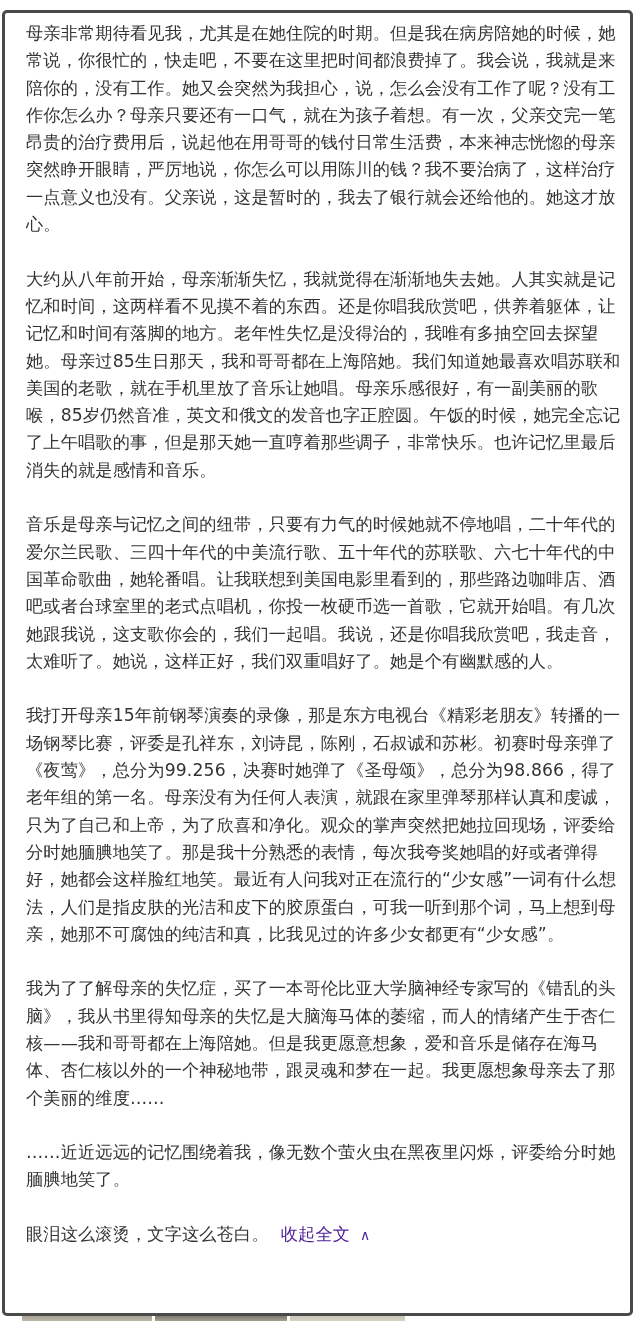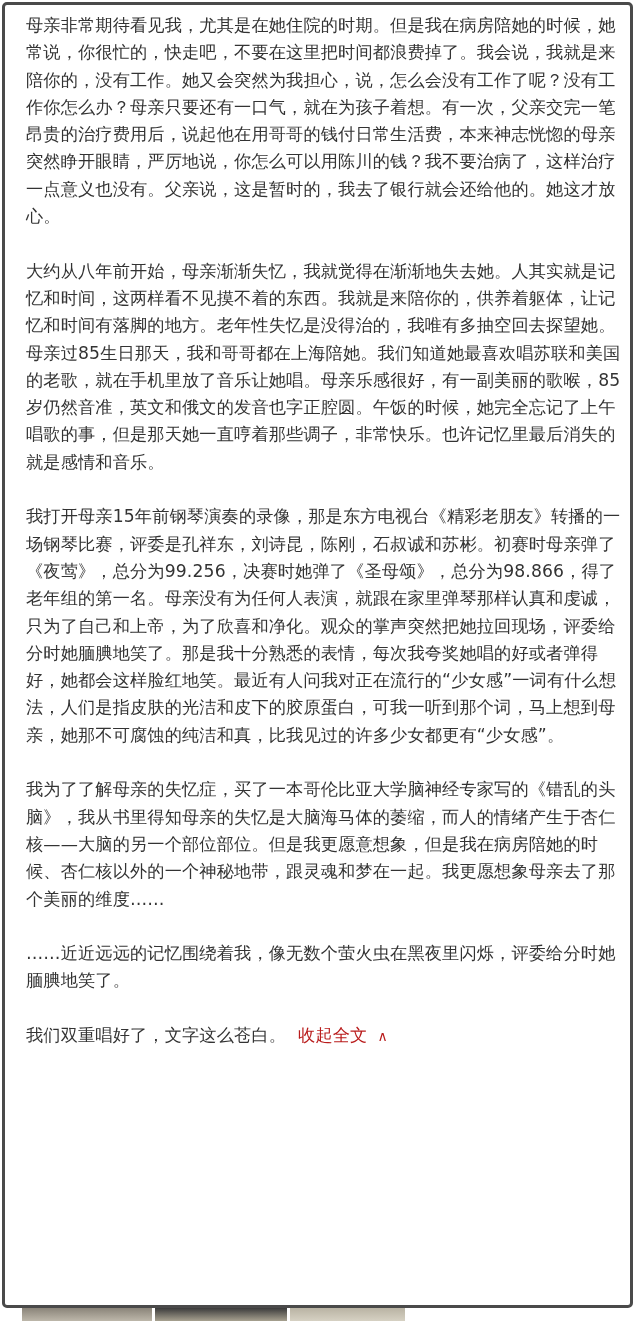--- a/index.html
+++ b/index.html
@@ -10,21 +10,21 @@
     body {
       width: 641px;
       height: 1321px;
       position: relative;
       overflow: hidden;
       font-family: "DejaVu Sans", "Liberation Sans", sans-serif;
     }
     .frame {
       position: absolute;
       left: 2px;
-      top: 2px;
+      top: 10px;
       width: 631px;
       height: 1306px;
       border: 3px solid #4a4a4a;
       border-radius: 5px;
       background: #ffffff;
       box-sizing: border-box;
       z-index: 2;
     }
     .article {
       position: absolute;
@@ -34,21 +34,21 @@
       color: #333333;
       font-size: 17.2px;
       line-height: 27.3px;
       letter-spacing: 0.15px;
     }
     .article p {
       margin: 0 0 27.3px 0;
       word-break: break-all;
     }
     .collapse-link {
-      color: #b91c1c;
+      color: #4c1d95;
       margin-left: 12px;
       cursor: pointer;
     }
     .collapse-link .chev {
       display: inline-block;
       margin-left: 10px;
       font-size: 14px;
     }
     .thumb-strip {
       position: absolute;
@@ -67,25 +67,26 @@
     .thumb.t1 { width: 130px; background: linear-gradient(#8a8479, #bdb7aa); }
     .thumb.t2 { width: 132px; background: linear-gradient(#3b3b3b, #a7a190); }
     .thumb.t3 { width: 115px; background: linear-gradient(#b9b3a3, #d6d1c3); }
   </style>
 </head>
 <body>
 
 <div class="frame">
   <div class="article">
     <p>母亲非常期待看见我，尤其是在她住院的时期。但是我在病房陪她的时候，她常说，你很忙的，快走吧，不要在这里把时间都浪费掉了。我会说，我就是来陪你的，没有工作。她又会突然为我担心，说，怎么会没有工作了呢？没有工作你怎么办？母亲只要还有一口气，就在为孩子着想。有一次，父亲交完一笔昂贵的治疗费用后，说起他在用哥哥的钱付日常生活费，本来神志恍惚的母亲突然睁开眼睛，严厉地说，你怎么可以用陈川的钱？我不要治病了，这样治疗一点意义也没有。父亲说，这是暂时的，我去了银行就会还给他的。她这才放心。</p>
-    <p>大约从八年前开始，母亲渐渐失忆，我就觉得在渐渐地失去她。人其实就是记忆和时间，这两样看不见摸不着的东西。我就是来陪你的，供养着躯体，让记忆和时间有落脚的地方。老年性失忆是没得治的，我唯有多抽空回去探望她。母亲过85生日那天，我和哥哥都在上海陪她。我们知道她最喜欢唱苏联和美国的老歌，就在手机里放了音乐让她唱。母亲乐感很好，有一副美丽的歌喉，85岁仍然音准，英文和俄文的发音也字正腔圆。午饭的时候，她完全忘记了上午唱歌的事，但是那天她一直哼着那些调子，非常快乐。也许记忆里最后消失的就是感情和音乐。</p>
+    <p>大约从八年前开始，母亲渐渐失忆，我就觉得在渐渐地失去她。人其实就是记忆和时间，这两样看不见摸不着的东西。还是你唱我欣赏吧，供养着躯体，让记忆和时间有落脚的地方。老年性失忆是没得治的，我唯有多抽空回去探望她。母亲过85生日那天，我和哥哥都在上海陪她。我们知道她最喜欢唱苏联和美国的老歌，就在手机里放了音乐让她唱。母亲乐感很好，有一副美丽的歌喉，85岁仍然音准，英文和俄文的发音也字正腔圆。午饭的时候，她完全忘记了上午唱歌的事，但是那天她一直哼着那些调子，非常快乐。也许记忆里最后消失的就是感情和音乐。</p>
+    <p>音乐是母亲与记忆之间的纽带，只要有力气的时候她就不停地唱，二十年代的爱尔兰民歌、三四十年代的中美流行歌、五十年代的苏联歌、六七十年代的中国革命歌曲，她轮番唱。让我联想到美国电影里看到的，那些路边咖啡店、酒吧或者台球室里的老式点唱机，你投一枚硬币选一首歌，它就开始唱。有几次她跟我说，这支歌你会的，我们一起唱。我说，还是你唱我欣赏吧，我走音，太难听了。她说，这样正好，我们双重唱好了。她是个有幽默感的人。</p>
     <p>我打开母亲15年前钢琴演奏的录像，那是东方电视台《精彩老朋友》转播的一场钢琴比赛，评委是孔祥东，刘诗昆，陈刚，石叔诚和苏彬。初赛时母亲弹了《夜莺》，总分为99.256，决赛时她弹了《圣母颂》，总分为98.866，得了老年组的第一名。母亲没有为任何人表演，就跟在家里弹琴那样认真和虔诚，只为了自己和上帝，为了欣喜和净化。观众的掌声突然把她拉回现场，评委给分时她腼腆地笑了。那是我十分熟悉的表情，每次我夸奖她唱的好或者弹得好，她都会这样脸红地笑。最近有人问我对正在流行的“少女感”一词有什么想法，人们是指皮肤的光洁和皮下的胶原蛋白，可我一听到那个词，马上想到母亲，她那不可腐蚀的纯洁和真，比我见过的许多少女都更有“少女感”。</p>
-    <p>我为了了解母亲的失忆症，买了一本哥伦比亚大学脑神经专家写的《错乱的头脑》，我从书里得知母亲的失忆是大脑海马体的萎缩，而人的情绪产生于杏仁核——大脑的另一个部位部位。但是我更愿意想象，但是我在病房陪她的时候、杏仁核以外的一个神秘地带，跟灵魂和梦在一起。我更愿想象母亲去了那个美丽的维度……</p>
+    <p>我为了了解母亲的失忆症，买了一本哥伦比亚大学脑神经专家写的《错乱的头脑》，我从书里得知母亲的失忆是大脑海马体的萎缩，而人的情绪产生于杏仁核——我和哥哥都在上海陪她。但是我更愿意想象，爱和音乐是储存在海马体、杏仁核以外的一个神秘地带，跟灵魂和梦在一起。我更愿想象母亲去了那个美丽的维度……</p>
     <p>……近近远远的记忆围绕着我，像无数个萤火虫在黑夜里闪烁，评委给分时她腼腆地笑了。</p>
-    <p><span>我们双重唱好了，文字这么苍白。</span><span class="collapse-link"><span>收起全文</span><span class="chev">∧</span></span></p>
+    <p><span>眼泪这么滚烫，文字这么苍白。</span><span class="collapse-link"><span>收起全文</span><span class="chev">∧</span></span></p>
   </div>
 </div>
 
 <div class="thumb-strip">
   <div class="thumb t1"></div>
   <div class="thumb t2"></div>
   <div class="thumb t3"></div>
 </div>
 
 </body></html>

